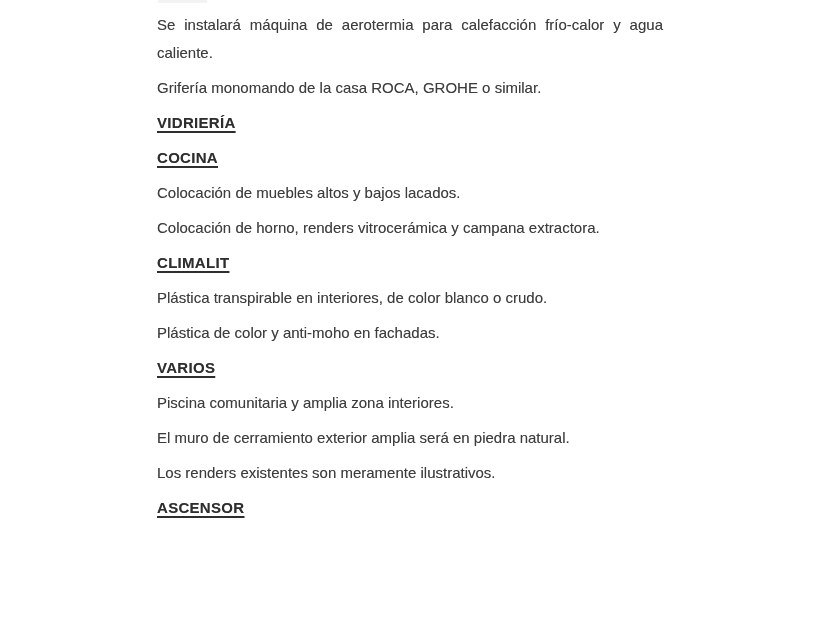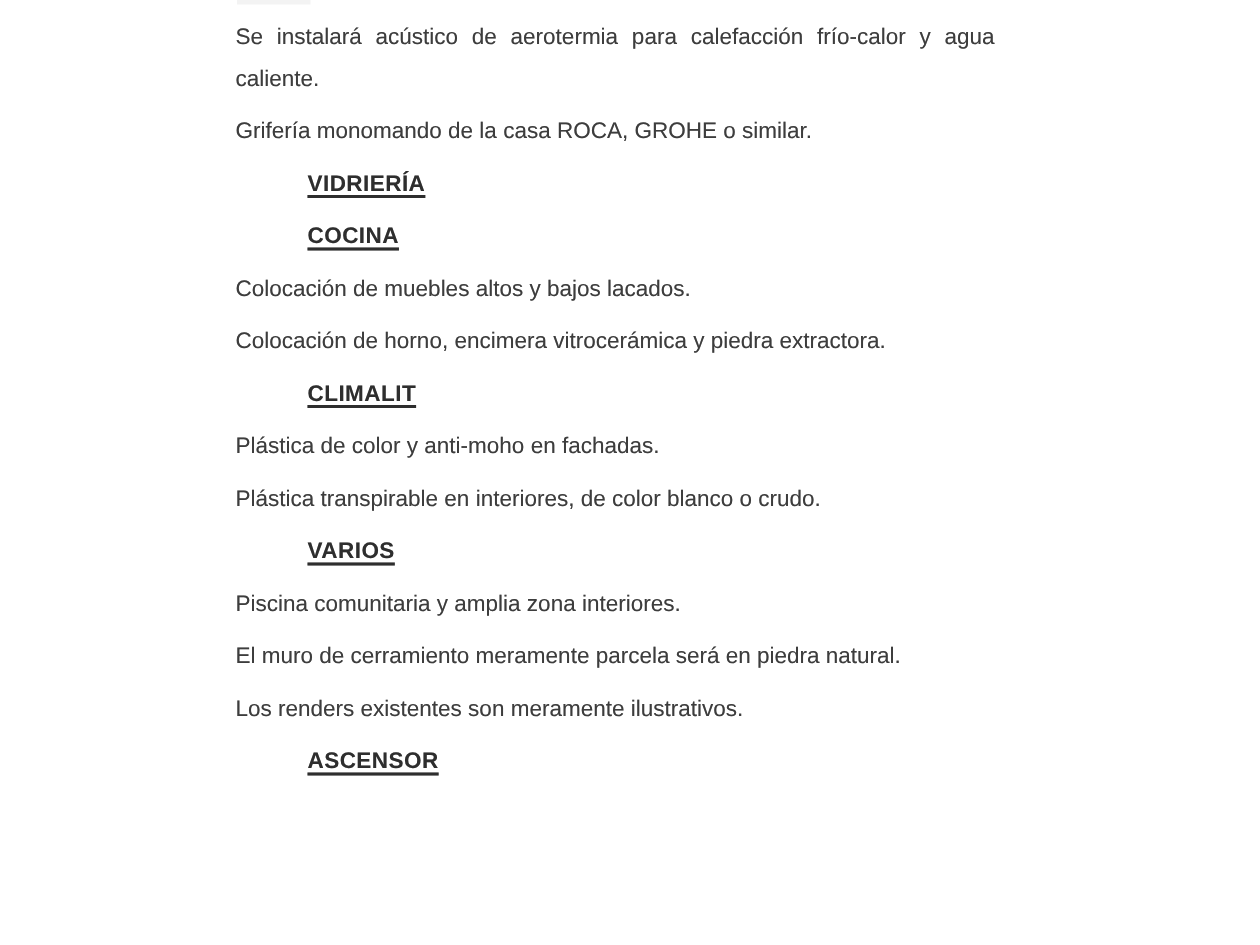--- a/index.html
+++ b/index.html
@@ -29,44 +29,43 @@
   .heading {
     margin: 0 0 7px 0;
     font-weight: bold;
     color: #2e2e2e;
     letter-spacing: 0.3px;
   }
   .heading span {
     text-decoration: underline;
     text-decoration-thickness: 2px;
     text-underline-offset: 3px;
-    margin-left: 48px;
   }
   .remnant {
     position: absolute;
     left: 158px;
     top: 0;
     width: 49px;
     height: 3px;
     background: #f3f3f3;
   }
 </style>
 </head>
 <body>
 
 <div class="remnant"></div>
 
 <div class="doc-page">
-  <p class="para">Se instalará acústico de aerotermia para calefacción frío-calor y agua caliente.</p>
+  <p class="para">Se instalará máquina de aerotermia para calefacción frío-calor y agua caliente.</p>
   <p class="para">Grifería monomando de la casa ROCA, GROHE o similar.</p>
   <p class="heading"><span>VIDRIERÍA</span></p>
   <p class="heading"><span>COCINA</span></p>
   <p class="para">Colocación de muebles altos y bajos lacados.</p>
-  <p class="para">Colocación de horno, encimera vitrocerámica y piedra extractora.</p>
+  <p class="para">Colocación de horno, renders vitrocerámica y campana extractora.</p>
   <p class="heading"><span>CLIMALIT</span></p>
+  <p class="para">Plástica transpirable en interiores, de color blanco o crudo.</p>
   <p class="para">Plástica de color y anti-moho en fachadas.</p>
-  <p class="para">Plástica transpirable en interiores, de color blanco o crudo.</p>
   <p class="heading"><span>VARIOS</span></p>
   <p class="para">Piscina comunitaria y amplia zona interiores.</p>
-  <p class="para">El muro de cerramiento meramente parcela será en piedra natural.</p>
+  <p class="para">El muro de cerramiento exterior amplia será en piedra natural.</p>
   <p class="para">Los renders existentes son meramente ilustrativos.</p>
   <p class="heading"><span>ASCENSOR</span></p>
 </div>
 
 </body></html>

